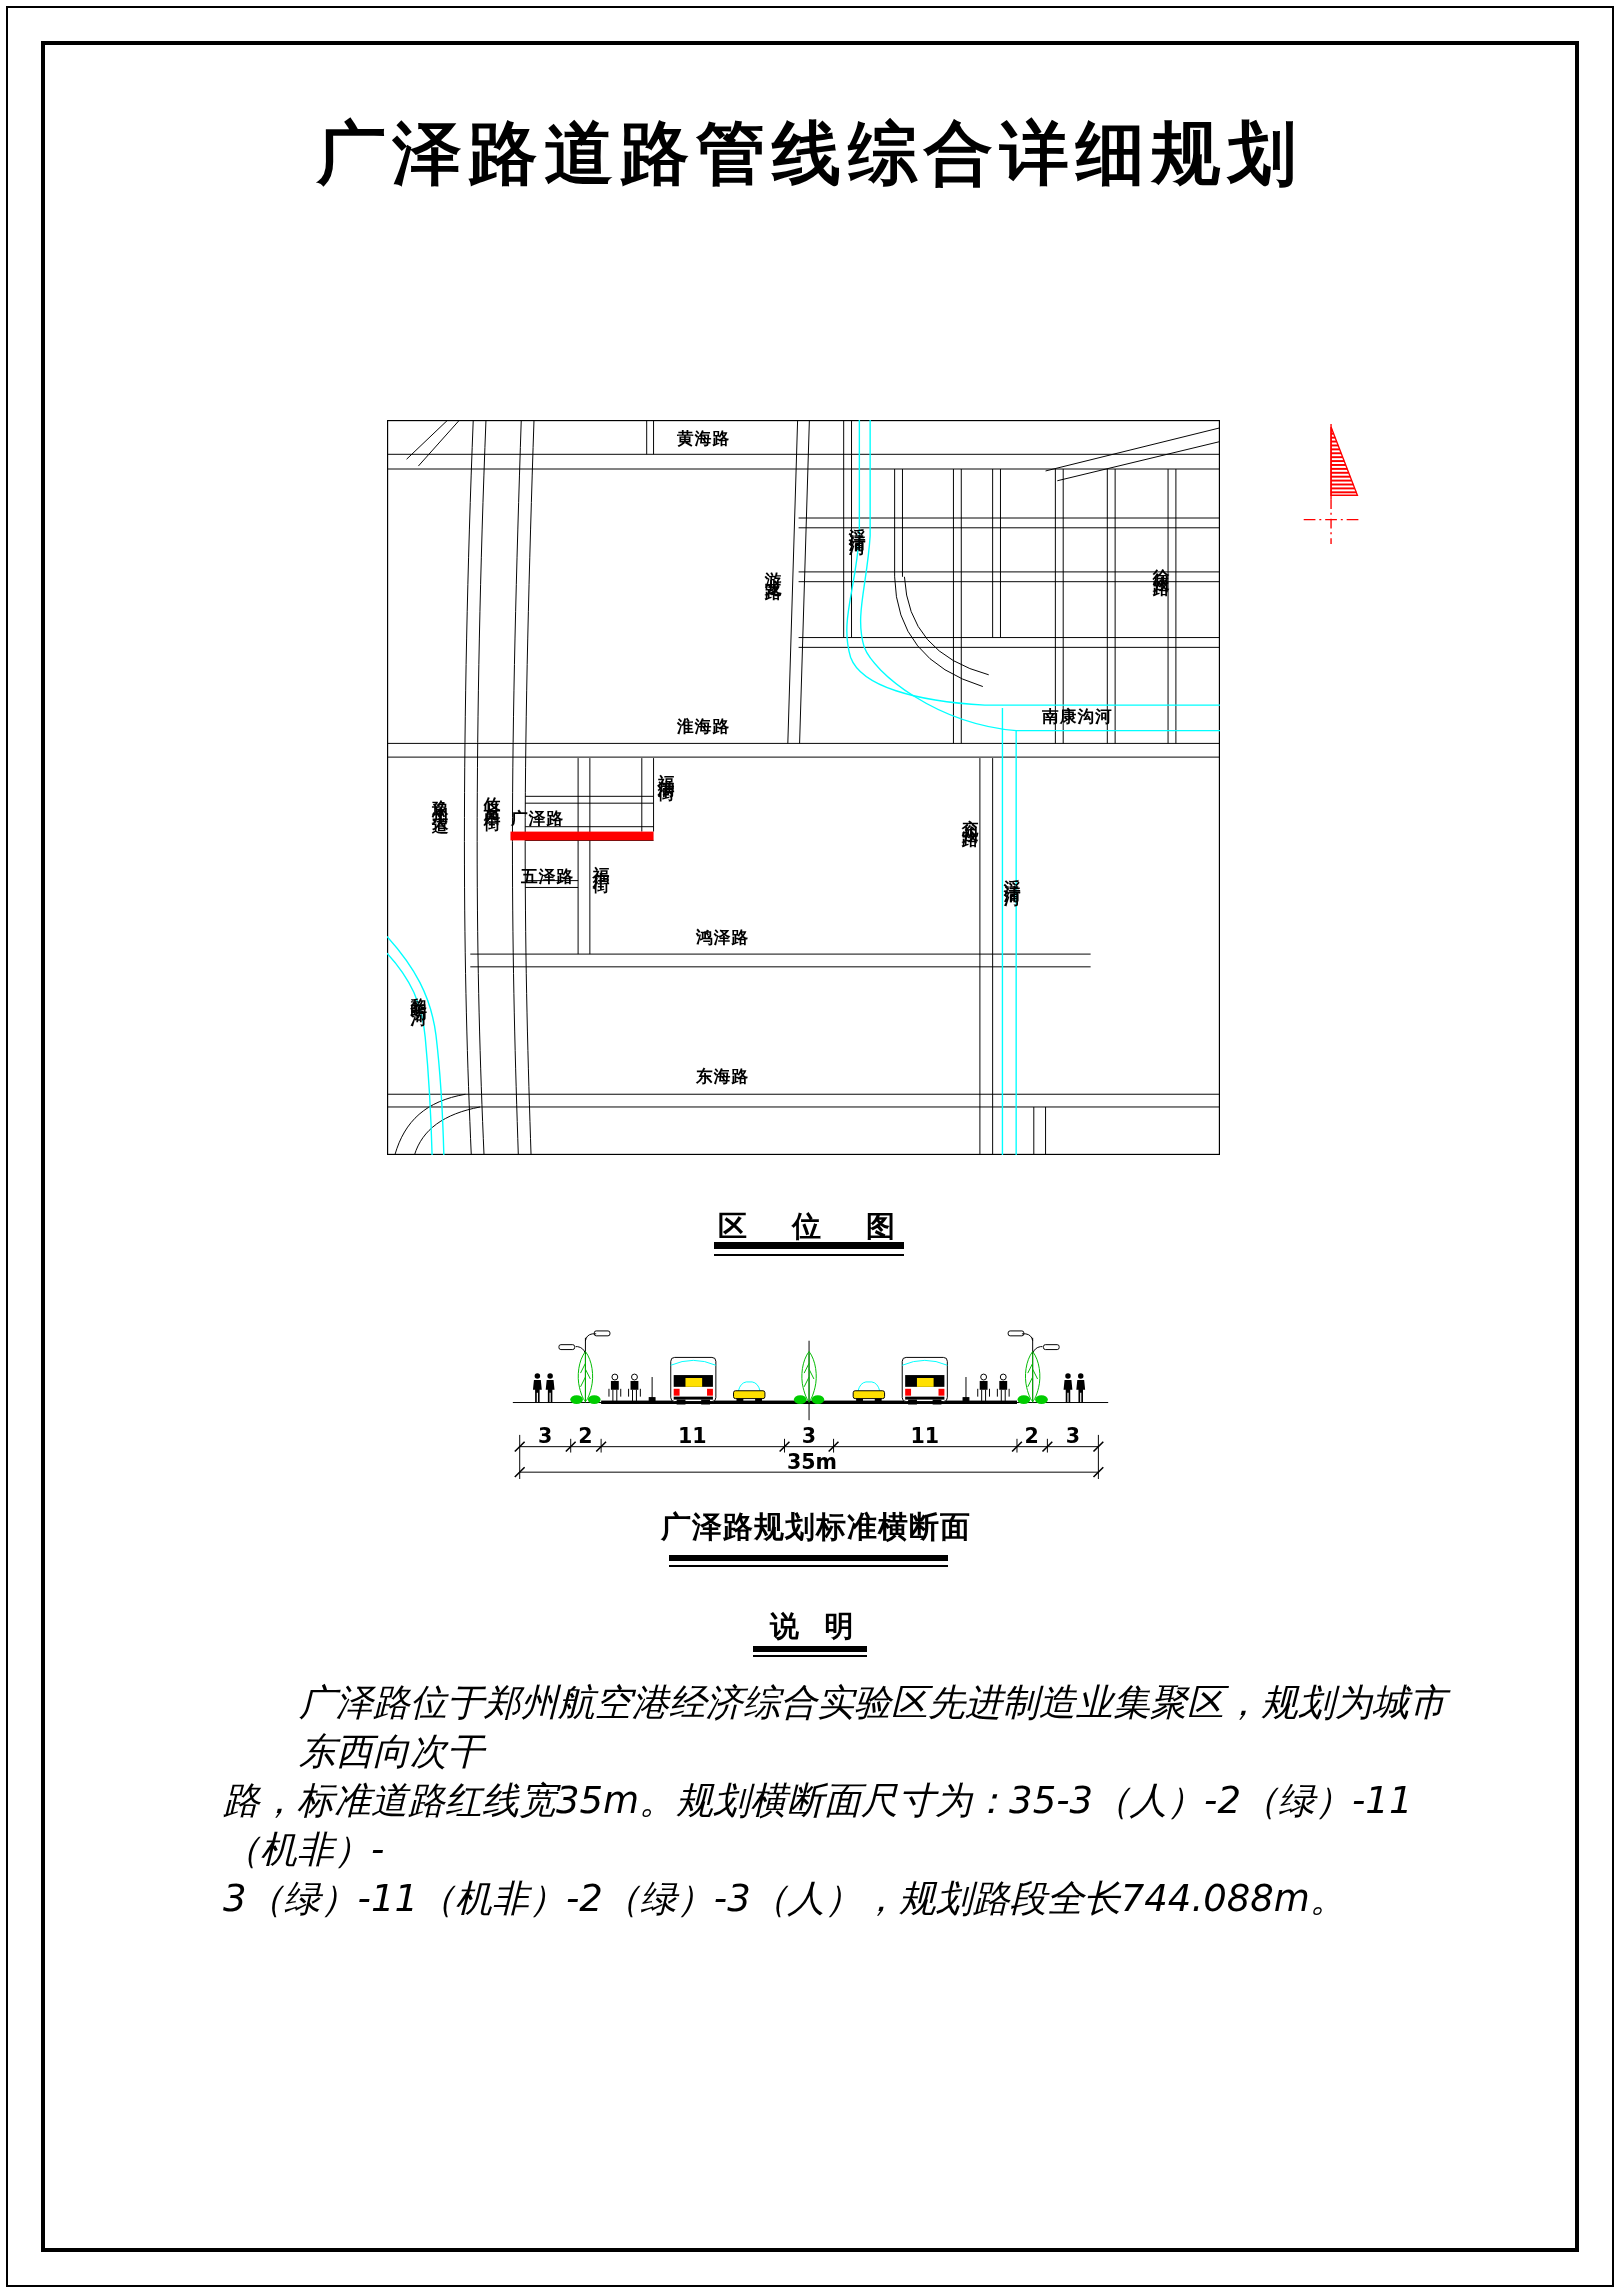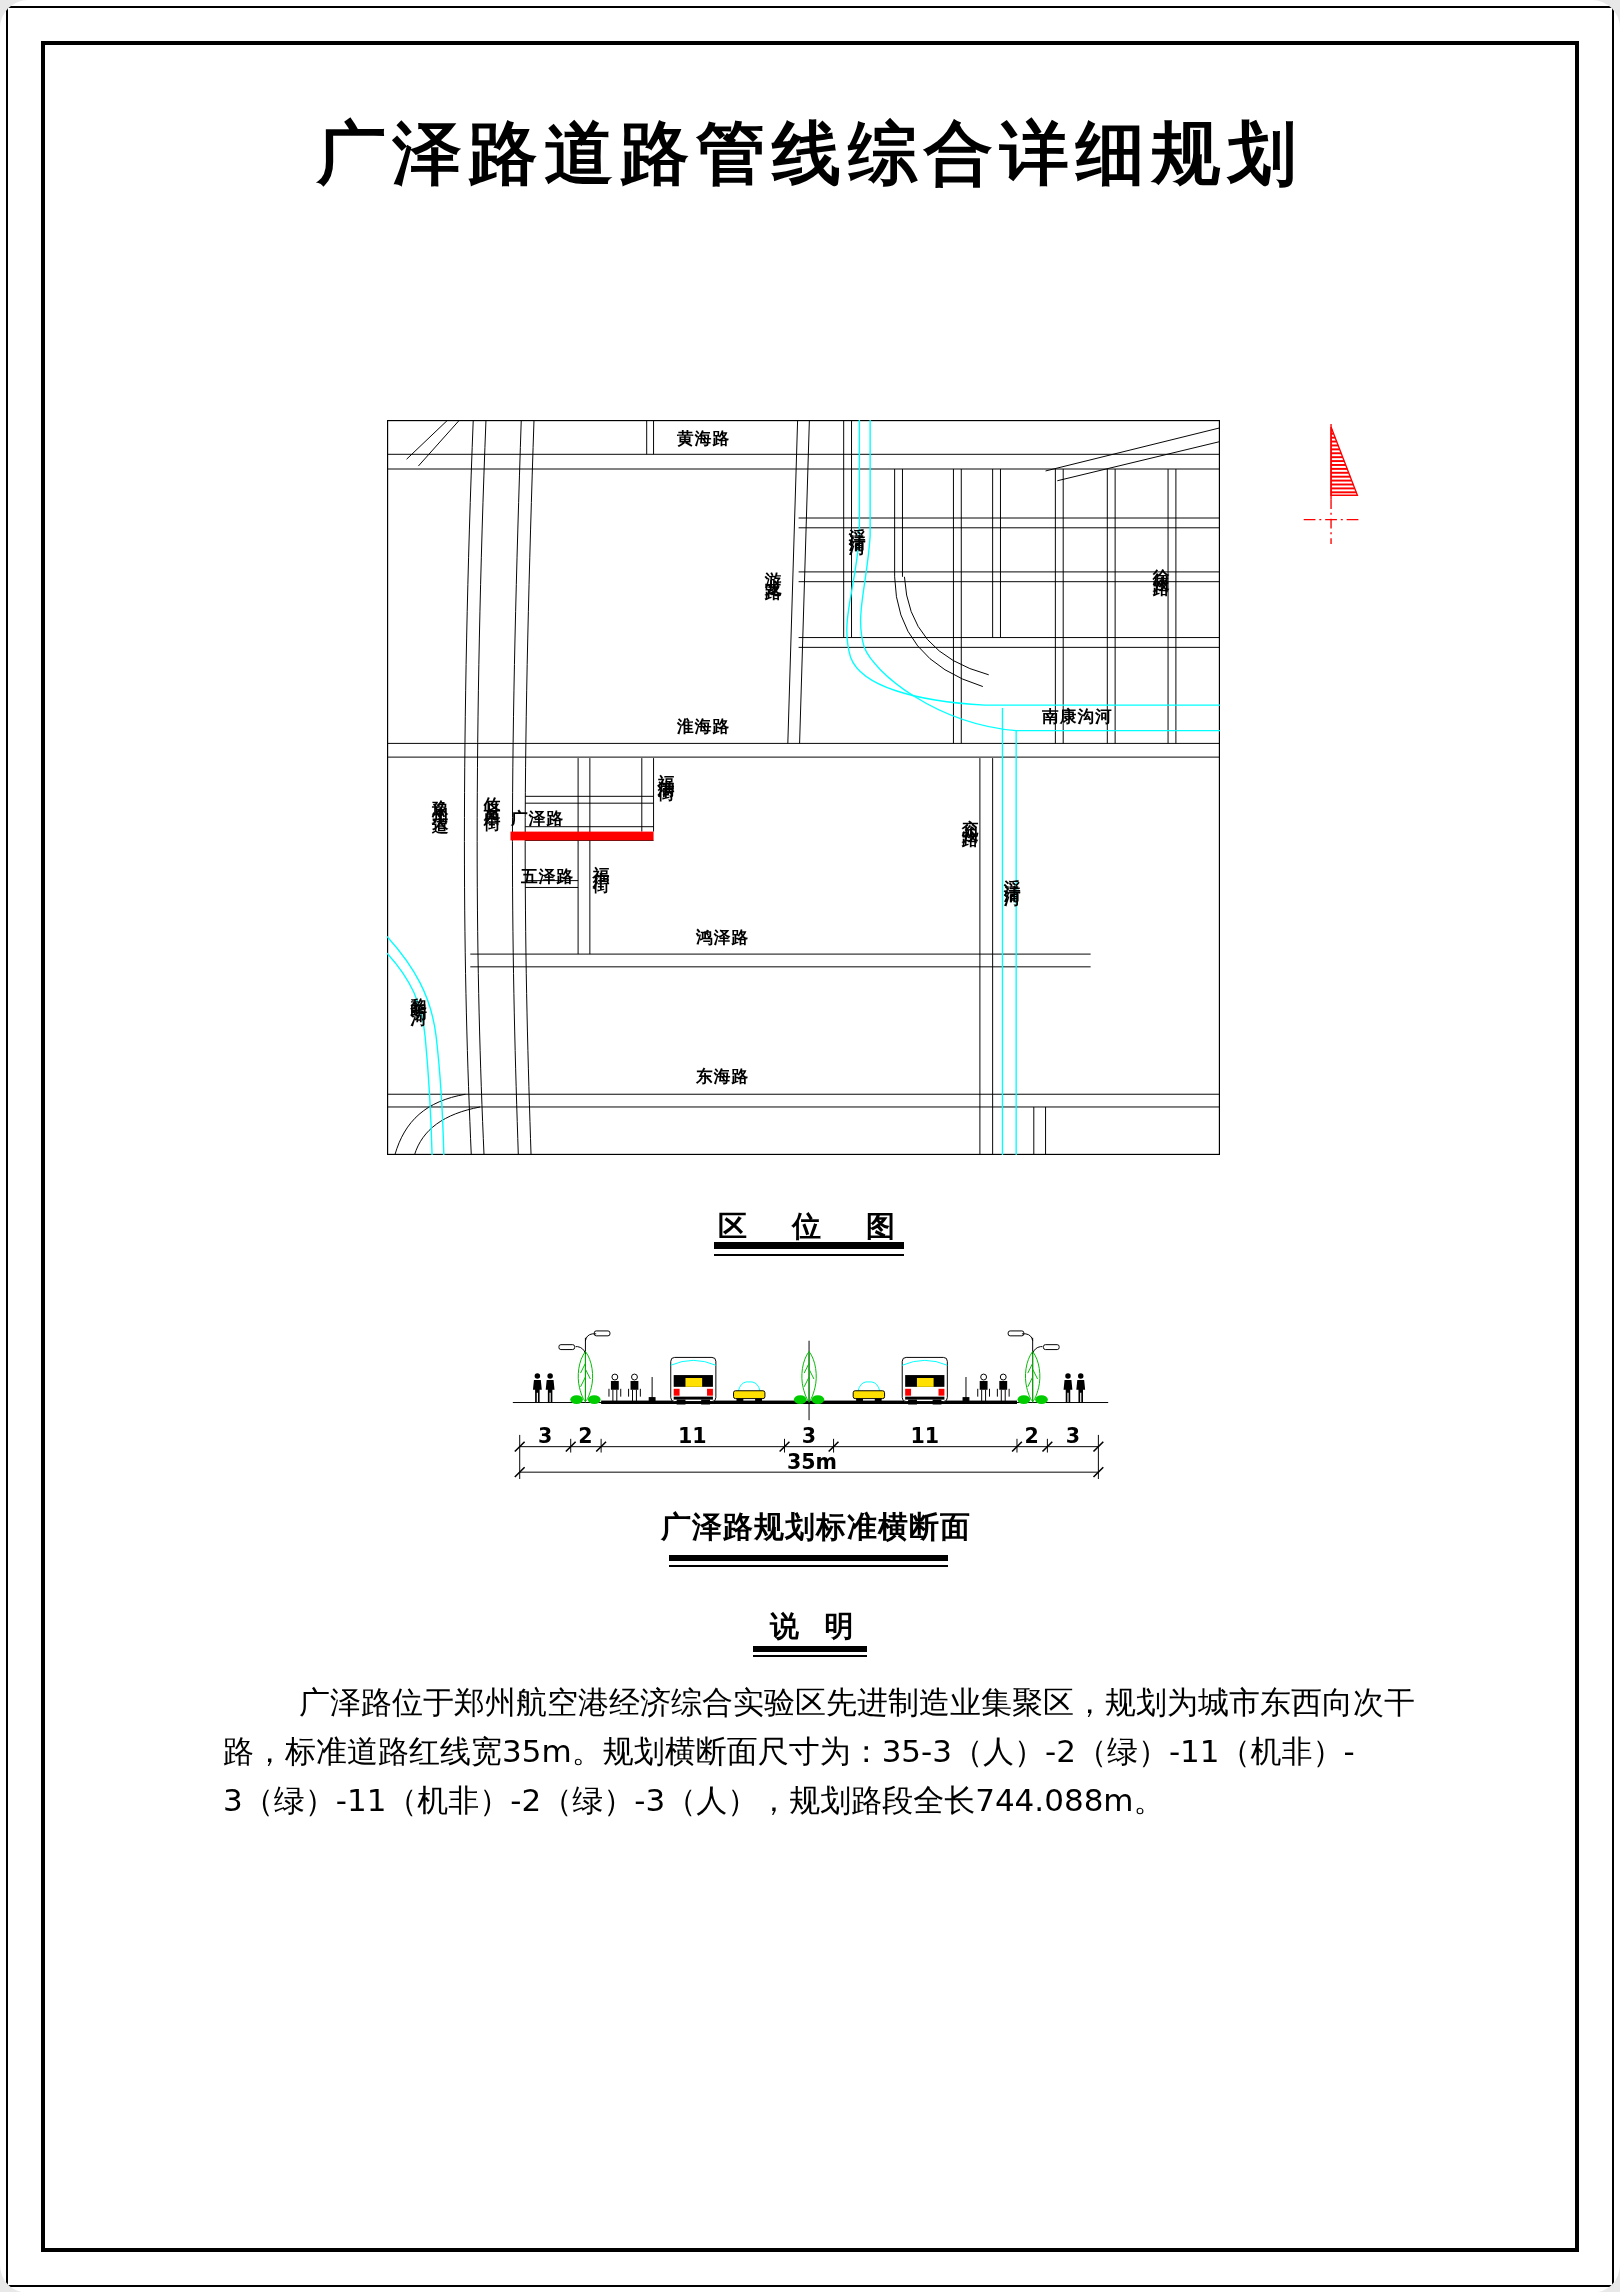--- a/index.html
+++ b/index.html
@@ -1,37 +1,37 @@
 <!DOCTYPE html>
 <html><head>
 <meta charset="utf-8">
 <style>
   html,body{margin:0;padding:0;background:#e8e8e8;}
   .page{position:relative;width:1620px;height:2293px;background:#ffffff;margin:0 auto;
-        font-family:"DejaVu Sans","Liberation Sans",sans-serif;color:#000;overflow:hidden;border-radius:28px;}
+        font-family:"DejaVu Sans","Liberation Sans",sans-serif;color:#000;overflow:hidden;}
   .border-outer{position:absolute;left:5.9px;top:5.9px;right:5.9px;bottom:5.9px;border:2px solid #000;}
   .border-inner{position:absolute;left:41px;top:41px;right:41px;bottom:41px;border:4.9px solid #000;}
   .doc-title{position:absolute;left:0;top:108px;width:1620px;text-align:center;
              font-size:69px;font-weight:bold;letter-spacing:6.9px;white-space:nowrap;}
   .doc-subtitle{position:absolute;left:647px;top:226px;font-size:50px;font-weight:bold;
                 letter-spacing:1px;white-space:nowrap;}
   .map-wrap{position:absolute;left:387px;top:420px;width:708px;height:735px;}
   .map-wrap svg{position:absolute;left:0;top:0;}
   .hlabel{position:absolute;font-size:16.7px;font-weight:bold;letter-spacing:1px;
           line-height:1;white-space:nowrap;}
   .vlabel{position:absolute;font-size:16.7px;font-weight:bold;letter-spacing:5.9px;
           line-height:1;writing-mode:vertical-rl;text-orientation:upright;}
   .north-arrow{position:absolute;left:1292px;top:416px;}
   .caption-block{position:absolute;white-space:nowrap;font-weight:bold;}
   .uline{position:absolute;background:#000;}
   .xsec{position:absolute;left:505px;top:1323px;}
   .xsec text{font-family:"DejaVu Sans","Liberation Sans",sans-serif;font-weight:bold;
              font-size:21px;text-anchor:middle;}
-  .notes{position:absolute;left:223px;top:1678px;width:1225px;font-size:31px;
-         line-height:49px;letter-spacing:0px;}
+  .notes{position:absolute;left:223px;top:1678px;width:1225px;font-size:37px;
+         line-height:49px;letter-spacing:0px;font-style:italic;}
   .notes .line1{padding-left:76px;}
 </style>
 </head>
 <body>
 
 <div class="page">
 
   <div class="border-outer"></div>
   <div class="border-inner"></div>
 

